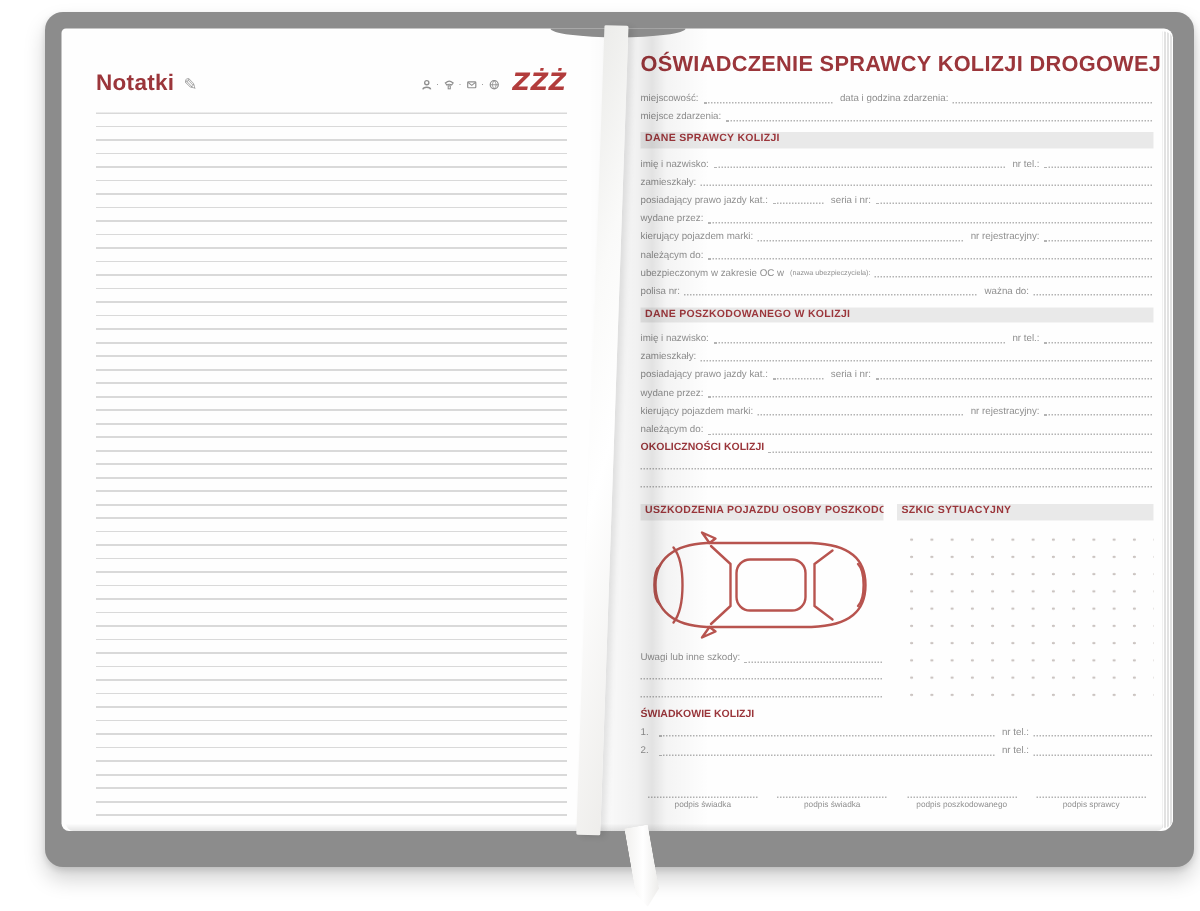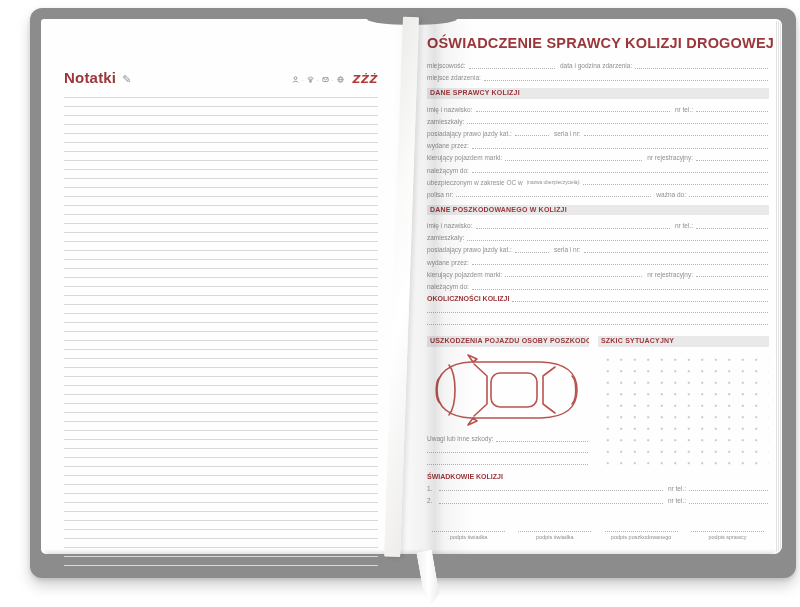--- a/index.html
+++ b/index.html
@@ -33,30 +33,30 @@
       rgba(0,0,0,.11) 52%,rgba(0,0,0,.04) 64%,rgba(0,0,0,0) 100%);
   }
   .spine-notch{
     position:absolute;left:367px;top:19px;width:90px;height:6px;z-index:3;
     background:#8c8c8c;border-radius:0 0 50% 50% / 0 0 6px 6px;
   }
   
   .page{position:absolute;top:0;height:535px;}
   .page.left{left:0;width:370px;}
   .page.right{left:371px;width:370px;}
-  .lp-inner{padding:26px 33px 0 23px;margin-top:24px;}
+  .lp-inner{padding:26px 33px 0 23px;}
   .lp-header{display:flex;align-items:baseline;}
   .lp-title{color:#9b363b;font-weight:bold;font-size:15px;letter-spacing:.2px;}
   .pencil{color:#9a9a9a;font-size:11px;margin-left:6px;}
   .lp-spacer{flex:1;}
   .contact-icons{display:flex;align-items:center;gap:3px;color:#8f8f8f;}
   .ci{display:block;}
   .sep{font-size:6px;color:#8f8f8f;line-height:6px;}
   .brand{
-    color:#b23c3c;font-weight:bold;font-style:italic;font-size:11px;
+    color:#b23c3c;font-weight:bold;font-style:italic;font-size:16px;
     margin-left:9px;letter-spacing:.5px;font-family:"DejaVu Sans",sans-serif;
   }
   .ruled{
     margin-top:11px;height:474px;width:314px;
     background-image:repeating-linear-gradient(to bottom,#d9d9d9 0,#d9d9d9 1px,
       rgba(0,0,0,0) 1px,rgba(0,0,0,0) 9px);
   }
   
   .rp-inner{padding:17px 13px 0 15px;font-size:6.5px;color:#8f8f8f;}
   .rp-title{

